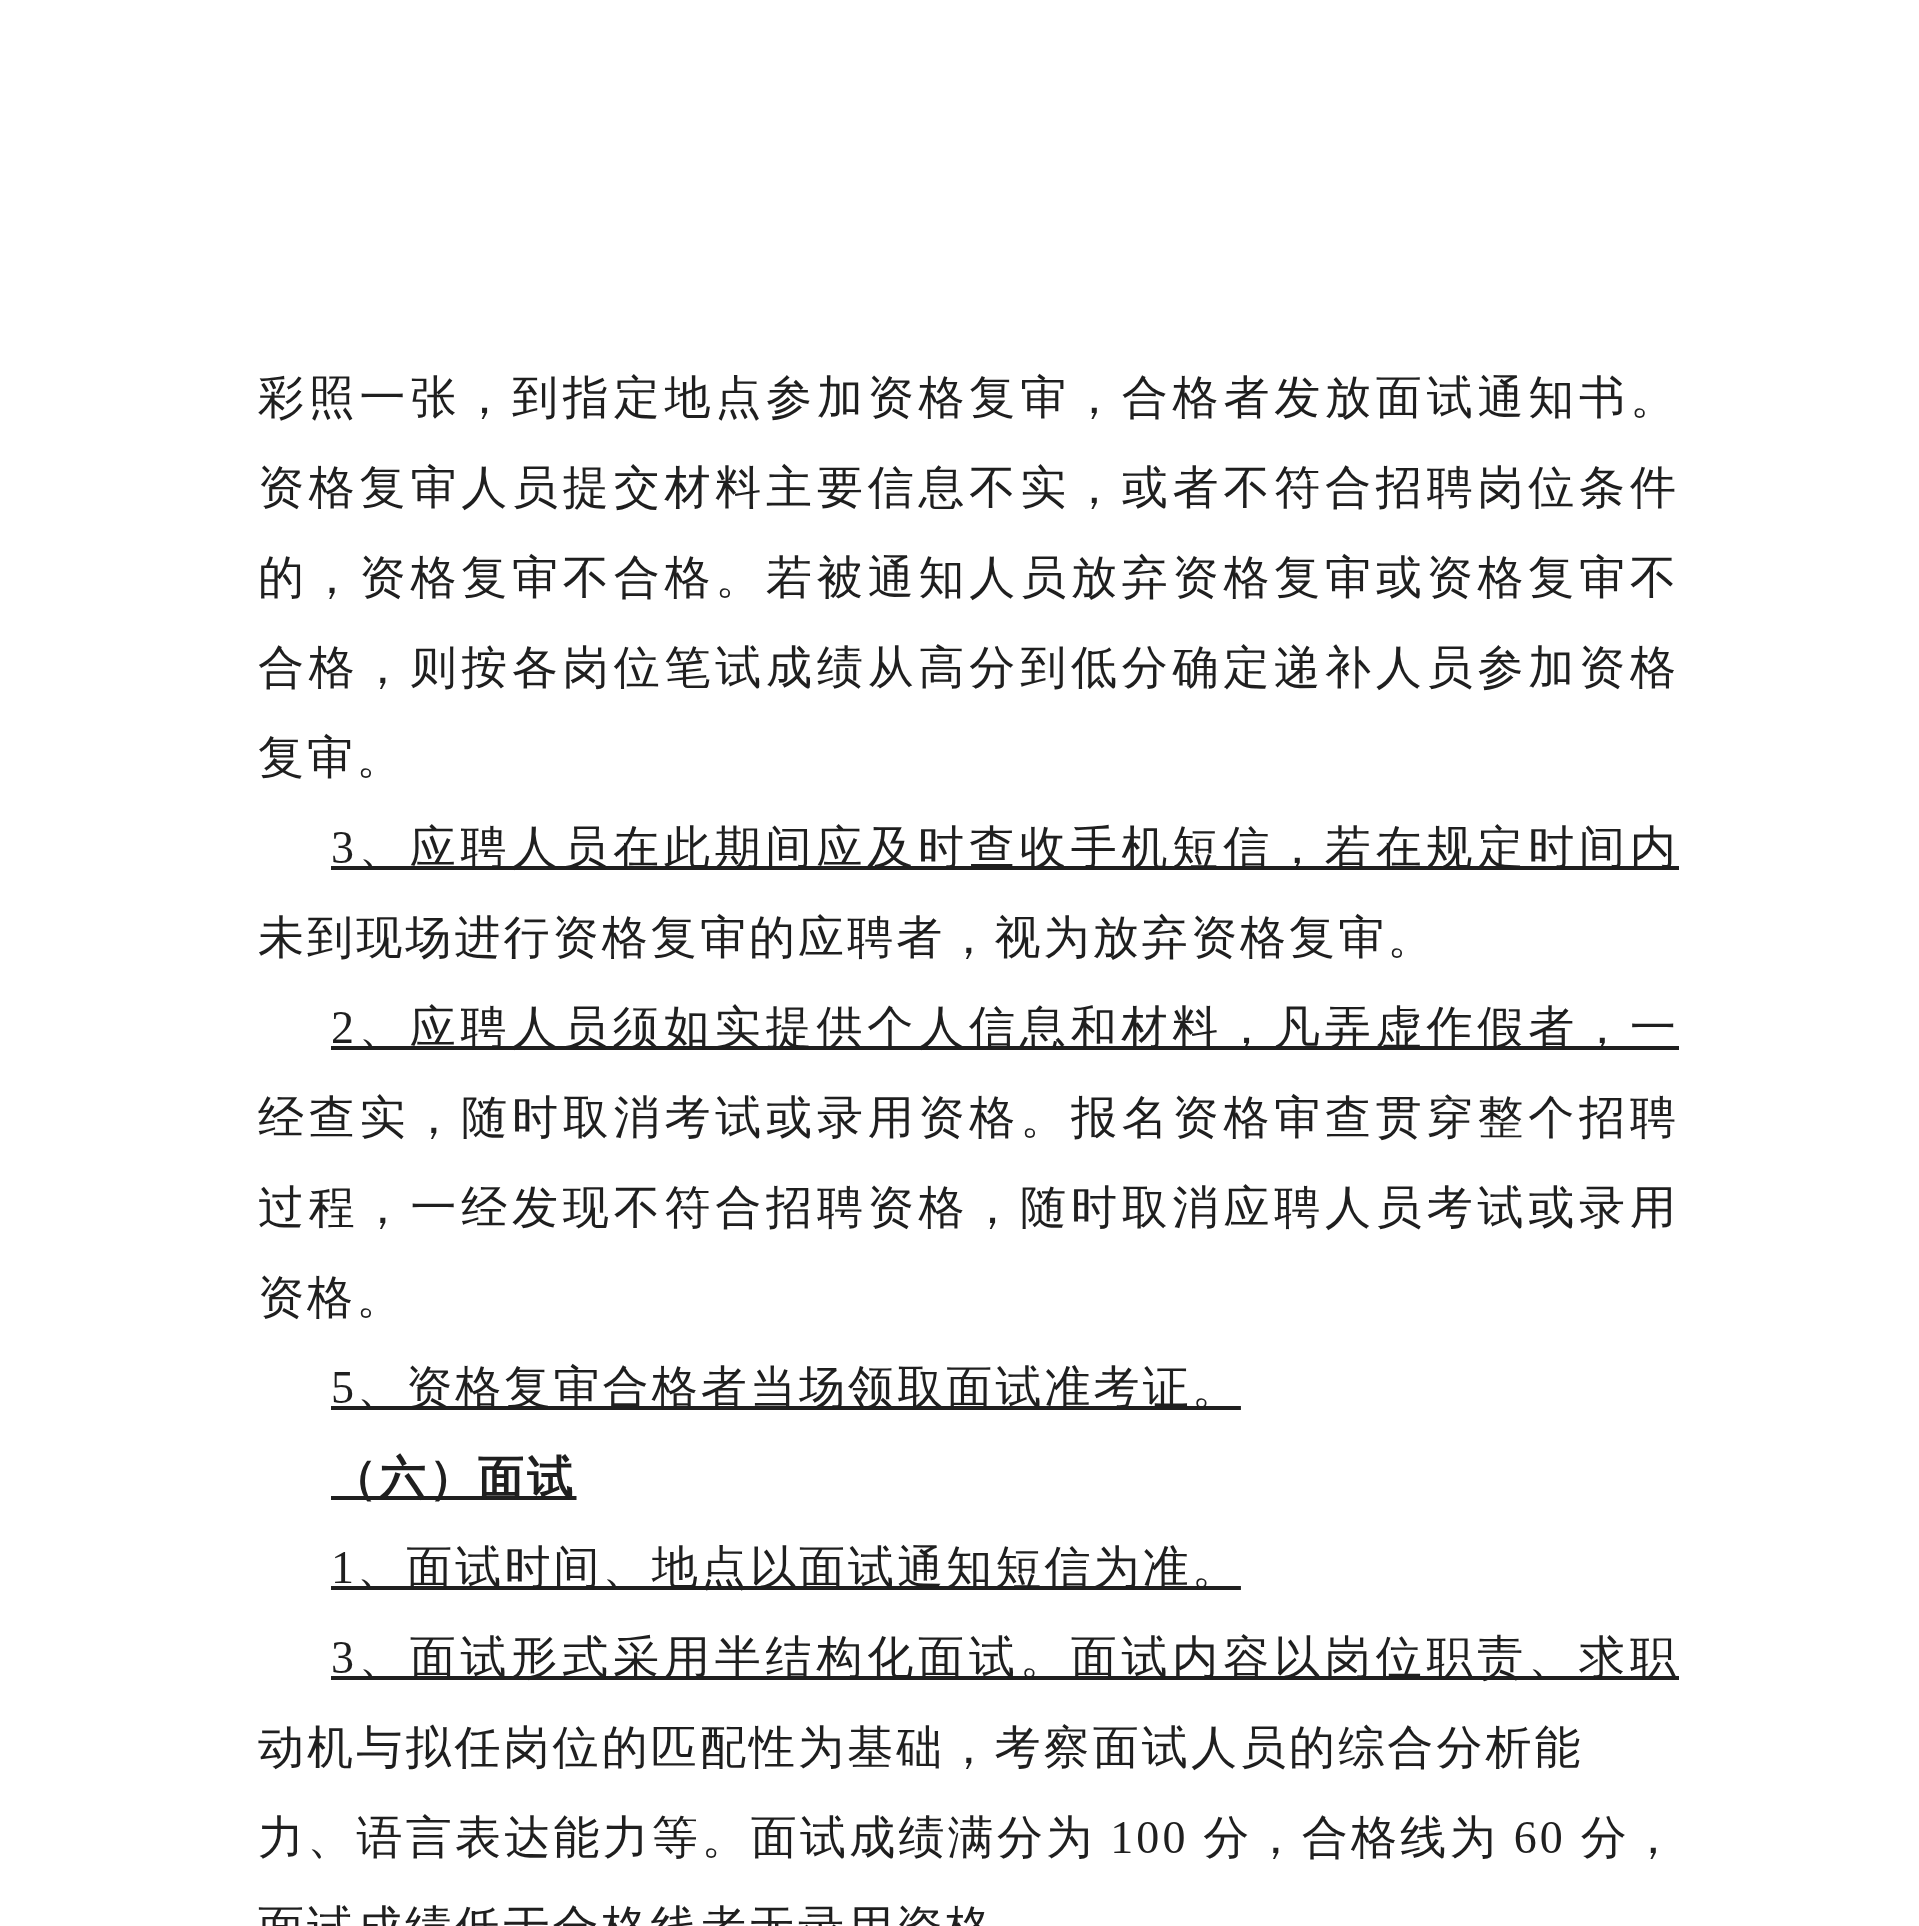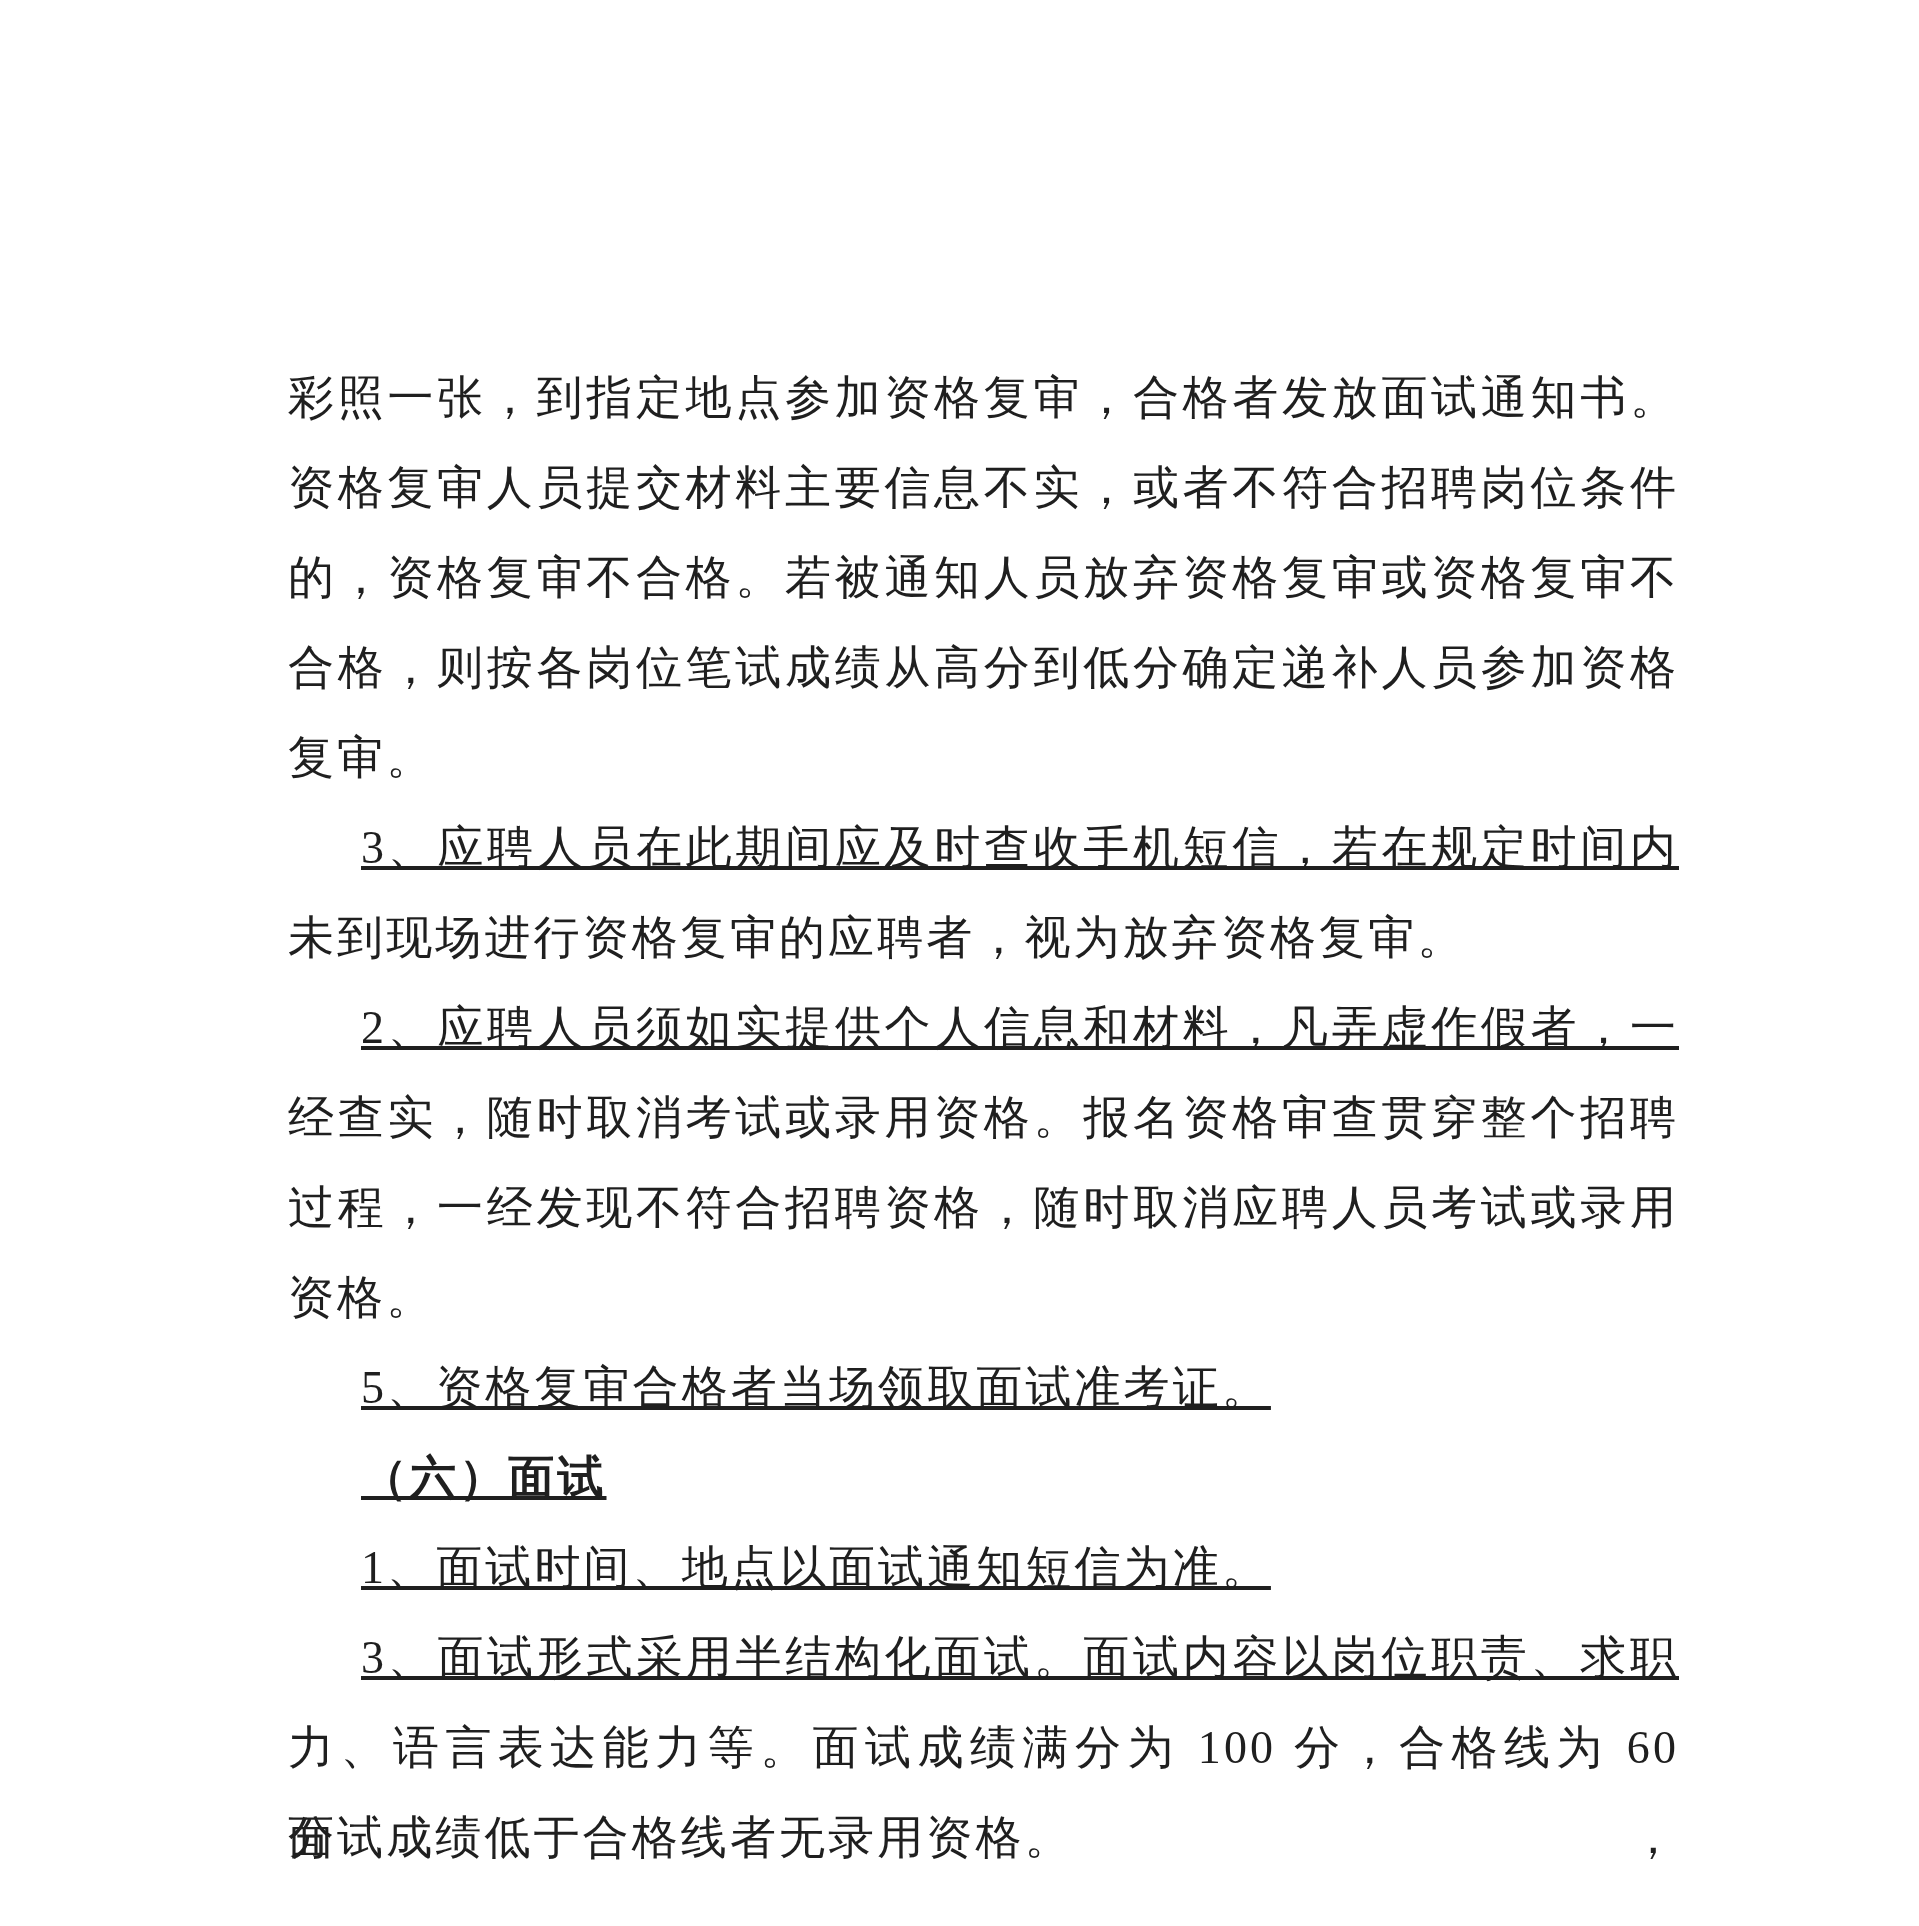--- a/index.html
+++ b/index.html
@@ -21,21 +21,20 @@
     top: 353px;
     width: 1421px;
   }
   .line {
     height: 90px;
     line-height: 90px;
     font-size: 46px;
     letter-spacing: 3.1px;
     color: #1f1f1f;
     white-space: nowrap;
-    margin-left: 30px;
   }
   .line.fill {
     white-space: normal;
     text-align: justify;
     text-align-last: justify;
   }
   .line.indent {
     text-indent: 73px;
     text-decoration: underline;
   }
@@ -56,18 +55,19 @@
       <div class="line indent fill">3、应聘人员在此期间应及时查收手机短信，若在规定时间内</div>
       <div class="line">未到现场进行资格复审的应聘者，视为放弃资格复审。</div>
       <div class="line indent fill">2、应聘人员须如实提供个人信息和材料，凡弄虚作假者，一</div>
       <div class="line fill">经查实，随时取消考试或录用资格。报名资格审查贯穿整个招聘</div>
       <div class="line fill">过程，一经发现不符合招聘资格，随时取消应聘人员考试或录用</div>
       <div class="line">资格。</div>
       <div class="line indent">5、资格复审合格者当场领取面试准考证。</div>
       <div class="line indent bold">（六）面试</div>
       <div class="line indent">1、面试时间、地点以面试通知短信为准。</div>
       <div class="line indent fill">3、面试形式采用半结构化面试。面试内容以岗位职责、求职</div>
+      <div class="line">动机与拟任岗位的匹配性为基础，考察面试人员的综合分析能</div>
       <div class="line fill">力、语言表达能力等。面试成绩满分为 100 分，合格线为 60 分，</div>
       <div class="line">面试成绩低于合格线者无录用资格。</div>
     </main>
 
 </div>
 
 
 </body></html>

